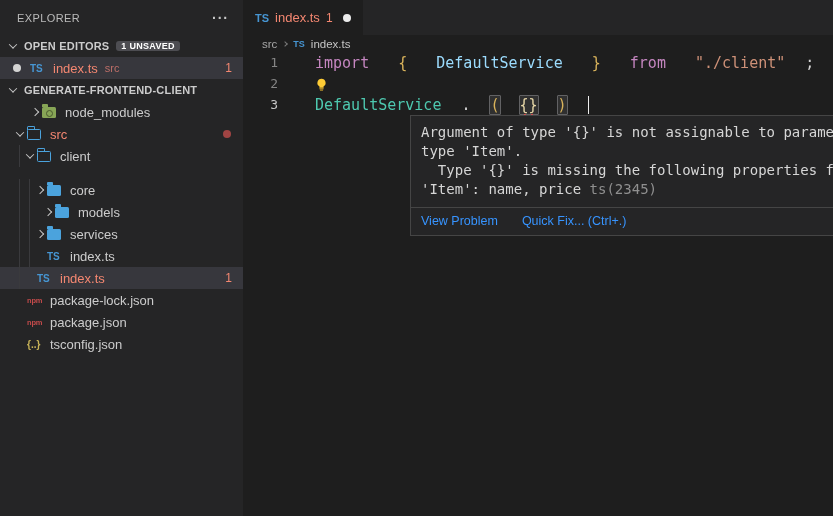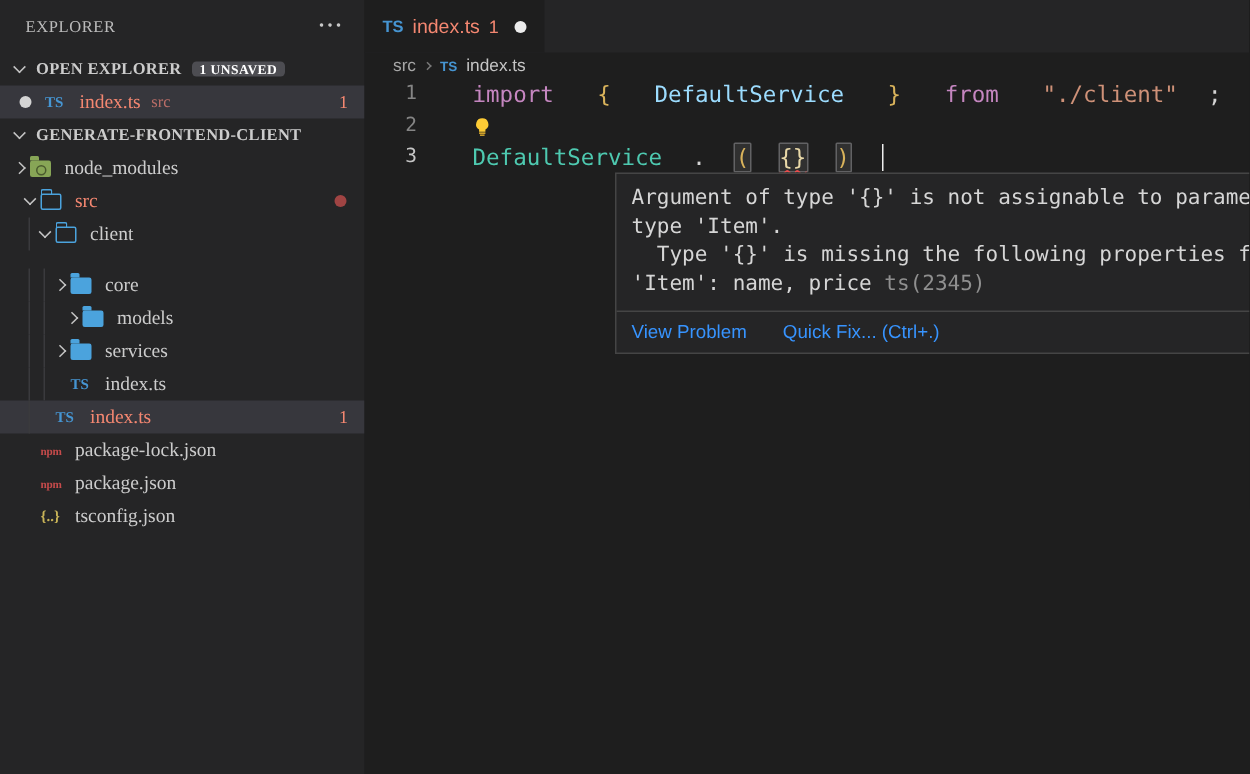--- a/index.html
+++ b/index.html
@@ -2,21 +2,21 @@
 <html style="--editor-bg: #1E1E1E; --sidebar-bg: #252526; --selection-bg: #37373D; --text: #CCCCCC; --error-fg: #F48771; --accent-blue: #3794FF; --ts-icon-blue: #4695D2; --folder-blue: #4BA3DD; --folder-green: #87A556; --npm-red: #C54B4B; --json-gold: #C9B458; --kw: #C586C0; --id: #9CDCFE; --cls: #4EC9B0; --fn: #DCDCAA; --str: #CE9178; --pln: #D4D4D4; --brk-gold: #D9B35B; --brk-pale: #E8D8A8; --squiggle: #F14C4C; --line-num: #858585; --line-num-active: #C6C6C6; --hover-border: #454545;"><head>
 <meta charset="utf-8">
 <style>
   * { box-sizing: border-box; margin: 0; padding: 0; }
   html,body { width: 833px; height: 516px; overflow: hidden; background: var(--editor-bg,#1E1E1E); }
   body { font-family: "Liberation Sans", sans-serif; }
 
   .app { display: flex; width: 833px; height: 516px; }
 
   
-  .sidebar { width: 243px; min-width: 243px; height: 100%; background: var(--sidebar-bg); color: var(--text); position: relative; font-family: Liberation Serif, serif; }
+  .sidebar { width: 243px; min-width: 243px; height: 100%; background: var(--sidebar-bg); color: var(--text); position: relative; }
   .sidebar-header { height: 35px; display: flex; align-items: center; padding: 0 14px 0 17px; }
   .sidebar-title { font-size: 11px; color: #BBBBBB; letter-spacing: .4px; }
   .more { margin-left: auto; color: #C8C8C8; font-size: 14px; font-weight: 700; letter-spacing: 1px; cursor: pointer; line-height: 10px; }
 
   .section-header { height: 22px; display: flex; align-items: center; padding-left: 5px; cursor: pointer; }
   .sec-label { font-size: 11px; font-weight: 700; color: #CCCCCC; margin-left: 4px; letter-spacing: .2px; }
   .badge-chip { margin-left: 7px; background: #4D4D52; color: #FFFFFF; font-size: 9px; font-weight: 700; padding: 0 5px; border-radius: 3px; letter-spacing: .3px; }
 
   .chev { display: inline-block; width: 6px; height: 6px; border-right: 1.2px solid #C5C5C5; border-bottom: 1.2px solid #C5C5C5; flex: none; }
   .chev.down  { transform: rotate(45deg) translate(-1px,-1px); }
@@ -97,21 +97,21 @@
   <aside class="sidebar">
     <div class="sidebar-header">
       <span class="sidebar-title">EXPLORER</span>
       <span class="more">···</span>
     </div>
 
     <div class="section-header">
       <span class="chev-slot">
           <span class="chev down"></span>
         </span>
-      <span class="sec-label">OPEN EXPLORER</span>
+      <span class="sec-label">OPEN EDITORS</span>
       <span class="badge-chip">1 UNSAVED</span>
     </div>
     <div id="open-editors-list">
         <div class="row selected" style="padding-left: 13px;">
           <span class="mod-dot"></span>
           <span class="icon-slot" style="margin-left: 9px;">
             <span class="ic-ts">TS</span>
           </span>
           <span class="label error">index.ts</span>
           <span class="oe-desc">src</span>
@@ -119,21 +119,21 @@
         </div>
       </div>
 
     <div class="section-header">
       <span class="chev-slot">
           <span class="chev down"></span>
         </span>
       <span class="sec-label">GENERATE-FRONTEND-CLIENT</span>
     </div>
     <div id="tree">
-        <div class="row" style="padding-left: 5px;">
+        <div class="row" style="padding-left: 27px;">
           <span class="chev-slot">
             <span class="chev right"></span>
           </span>
           <span class="icon-slot">
             <span class="ic-folder green"></span>
           </span>
           <span class="label">node_modules</span>
         </div>
         <div class="row" style="padding-left: 12px;">
           <span class="chev-slot">

